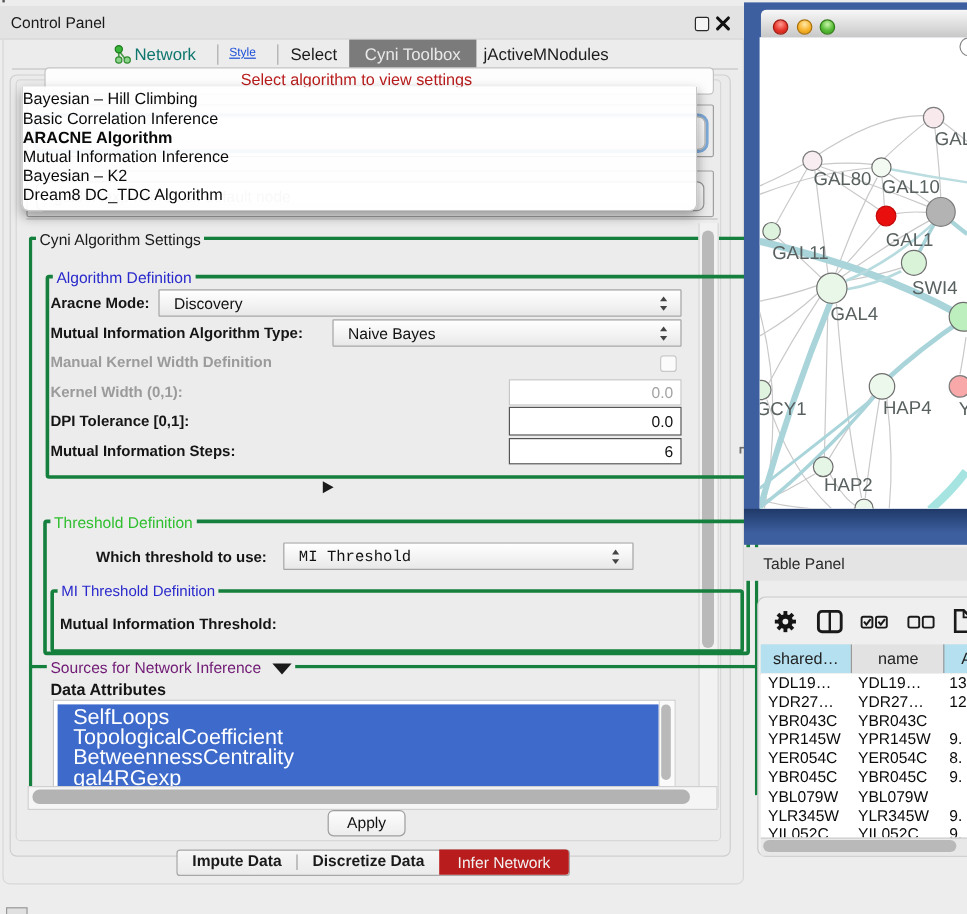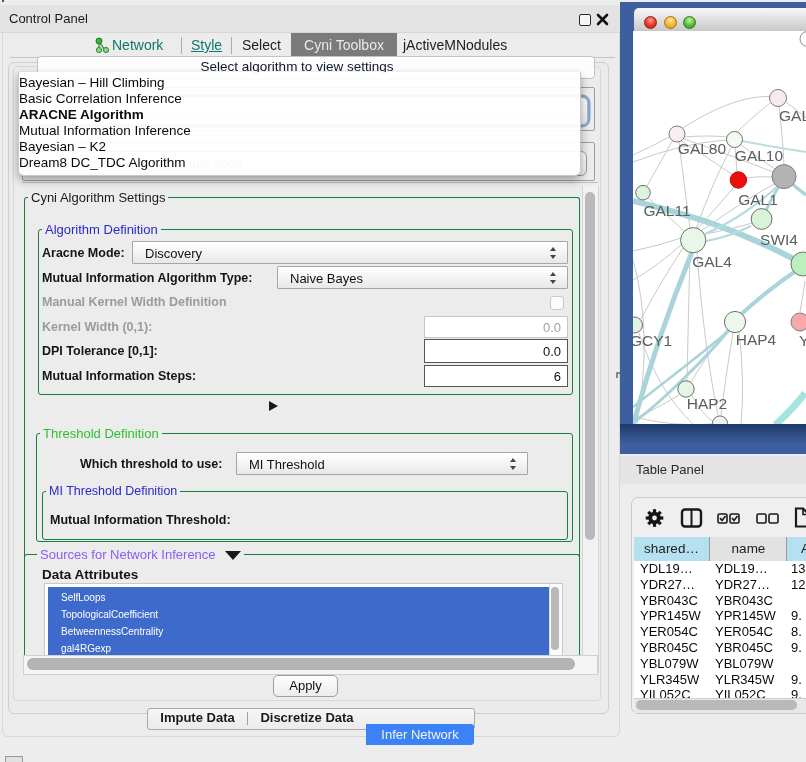--- a/index.html
+++ b/index.html
@@ -1,21 +1,21 @@
 <!DOCTYPE html>
 <html><head>
 <meta charset="utf-8">
 <style>
 html,body{margin:0;padding:0;}
 #root{position:relative;width:806px;height:762px;background:#ededed;overflow:hidden;
   font-family:"Liberation Sans",sans-serif;-webkit-font-smoothing:antialiased;}
 .abs{position:absolute;}
 .b{font-weight:bold;}
 .lbl.gray{color:#9b9b9b;}
-.group{position:absolute;border:1px solid #15803d;border-radius:3px;}
+.group{position:absolute;border:3px solid #15803d;border-radius:3px;padding-left:48px;}
 .gtitle{position:absolute;top:-8px;left:3px;background:#ececec;padding:0 3px;font-size:13px;line-height:15px;white-space:nowrap;}
 .lbl{position:absolute;font-size:12.5px;font-weight:bold;color:#151515;white-space:nowrap;}
 .combo{position:absolute;border:1px solid #a6a6a6;border-radius:1px;
   background:linear-gradient(#ffffff,#f2f2f2 60%,#e8e8e8);font-size:13px;color:#111;}
 .combo .ct{position:absolute;left:12px;top:50%;transform:translateY(-50%);white-space:nowrap;}
 .spin{position:absolute;right:10px;top:50%;transform:translateY(-50%);width:7px;height:12px;}
 .spin:before{content:"";position:absolute;left:0;top:0;border-left:3.5px solid transparent;border-right:3.5px solid transparent;border-bottom:4.5px solid #444;}
 .spin:after{content:"";position:absolute;left:0;bottom:0;border-left:3.5px solid transparent;border-right:3.5px solid transparent;border-top:4.5px solid #444;}
 .field{position:absolute;background:#fff;font-size:13px;text-align:right;}
 .field span{position:absolute;right:6px;top:50%;transform:translateY(-50%);}
@@ -36,32 +36,32 @@
   <div class="abs" style="left:10px;top:57px;width:605px;height:1px;background:#c4c4c4;"></div>
   <svg class="abs" style="left:95px;top:37px;" width="15" height="17">
     <line x1="4" y1="5" x2="10" y2="13" stroke="#4a9a4a" stroke-width="1.4"></line>
     <line x1="4" y1="5" x2="4" y2="13" stroke="#4a9a4a" stroke-width="1.4"></line>
     <circle cx="4" cy="4" r="3" fill="#39b539" stroke="#1e7a1e" stroke-width="1"></circle>
     <circle cx="4" cy="13" r="2.6" fill="#89d489" stroke="#2e8a2e" stroke-width="1"></circle>
     <circle cx="11" cy="13" r="2.6" fill="#89d489" stroke="#2e8a2e" stroke-width="1"></circle>
   </svg>
   <div class="abs" style="left:112px;top:33px;height:24px;line-height:24px;font-size:14px;color:#0f766e;">Network</div>
   <div class="abs" style="left:181px;top:37px;width:1px;height:17px;background:#ababab;"></div>
-  <div class="abs" style="left:191px;top:33px;height:24px;line-height:24px;font-size:14px;color:#0f766e;text-decoration:underline;">Style</div>
+  <div class="abs" style="left:191px;top:33px;height:24px;line-height:24px;font-size:10px;color:#1d4ed8;text-decoration:underline;">Style</div>
   <div class="abs" style="left:231px;top:37px;width:1px;height:17px;background:#ababab;"></div>
   <div class="abs" style="left:242px;top:33px;height:24px;line-height:24px;font-size:14px;color:#1c1c1c;">Select</div>
   <div class="abs" style="left:291px;top:33px;width:106px;height:24px;background:#7b7b7b;"></div>
   <div class="abs" style="left:291px;top:33px;width:106px;height:24px;line-height:24px;font-size:14px;color:#e9e9e9;text-align:center;">Cyni Toolbox</div>
   <div class="abs" style="left:403px;top:33px;height:24px;line-height:24px;font-size:14px;color:#1c1c1c;">jActiveMNodules</div>
 
   <div class="abs" style="left:8px;top:62px;width:599px;height:650px;background:#ebebeb;border:1px solid #cfcfcf;border-radius:6px;"></div>
   <div class="abs" style="left:13px;top:66px;width:586px;height:633px;background:#ececec;border:1px solid #d8d8d8;border-radius:4px;"></div>
 
   <div class="abs" style="left:37px;top:56px;width:556px;height:21px;background:#fdfdfd;border:1px solid #c3c3c3;border-radius:4px;"></div>
-  <div class="abs" style="left:37px;top:56px;width:520px;height:22px;line-height:22px;text-align:center;font-size:13.5px;color:#0f172a;">Select algorithm to view settings</div>
+  <div class="abs" style="left:37px;top:56px;width:520px;height:22px;line-height:22px;text-align:center;font-size:13.5px;color:#b91c1c;">Select algorithm to view settings</div>
   <div class="abs" style="left:22px;top:87px;width:571px;height:42px;border:1px solid #9f9f9f;border-radius:2px;"></div>
   <div class="abs" style="left:30px;top:97px;width:556px;height:26px;border:1px solid #b5b5b5;border-radius:6px;background:linear-gradient(#fff,#eee);box-shadow:0 0 0 2.5px rgba(96,152,210,0.8);"></div>
   <div class="abs" style="left:22px;top:142px;width:571px;height:37px;border:1px solid #9f9f9f;border-radius:2px;"></div>
   <div class="abs" style="left:30px;top:151px;width:555px;height:23px;border:1px solid #999;border-radius:6px;background:linear-gradient(#fff,#eee);">
       <span style="position:absolute;left:14px;top:4px;font-size:13px;color:#9f9f9f;">gal80Rexp-filtered.sif default node</span>
     </div>
   <div class="abs" style="left:22px;top:182px;width:576px;height:1px;background:#c0c0c0;"></div>
 
   <div class="group" style="left:24px;top:197px;width:554px;height:461px;border-bottom:none;border-radius:3px 3px 0 0;">
     <span class="gtitle" style="color:#1a1a1a;">Cyni Algorithm Settings</span>
@@ -96,51 +96,51 @@
   <div class="lbl" style="left:42px;top:369px;">Mutual Information Steps:</div>
   <div class="field" style="left:424px;top:365px;width:142px;height:20px;border:1px solid #555;color:#111;">
       <span>6</span>
     </div>
   <div class="abs" style="left:269px;top:401px;width:0;height:0;border-top:5.5px solid transparent;border-bottom:5.5px solid transparent;border-left:9px solid #1a1a1a;"></div>
 
   <div class="group" style="left:36px;top:433px;width:535px;height:107px;">
     <span class="gtitle" style="color:#2fbf2f;">Threshold Definition</span>
   </div>
   <div class="lbl" style="left:80px;top:457px;">Which threshold to use:</div>
-  <div class="combo" style="left:236px;top:452px;width:290px;height:21px;">
+  <div class="combo" style="left:236px;top:452px;width:290px;height:21px;font-family:Liberation Mono, monospace;">
       <span class="ct">MI Threshold</span>
       <span class="spin"></span>
     </div>
   <div class="group" style="left:42px;top:491px;width:524px;height:47px;">
     <span class="gtitle" style="color:#2929cc;font-size:12.5px;">MI Threshold Definition</span>
   </div>
   <div class="lbl" style="left:50px;top:513px;">Mutual Information Threshold:</div>
 
   <div class="group" style="left:24px;top:554px;width:554px;height:106px;border-bottom:none;">
-    <span class="gtitle" style="color:#8b5cf6;left:12px;">Sources for Network Inference <span style="display:inline-block;width:0;height:0;border-left:8px solid transparent;border-right:8px solid transparent;border-top:9px solid #1a1a1a;vertical-align:-1px;margin-left:6px;"></span></span>
+    <span class="gtitle" style="color:#701a75;left:12px;">Sources for Network Inference <span style="display:inline-block;width:0;height:0;border-left:8px solid transparent;border-right:8px solid transparent;border-top:9px solid #1a1a1a;vertical-align:-1px;margin-left:6px;"></span></span>
   </div>
   <div class="lbl" style="left:30px;top:567px;font-size:13.5px;padding-left:12px;">Data Attributes</div>
   <div class="abs" style="left:44px;top:583px;width:517px;height:73px;background:#fff;border:1px solid #c8c8c8;"></div>
   <div class="abs" style="left:48px;top:587px;width:501px;height:68px;background:#3e6bcb;"></div>
-  <div class="abs" style="left:61px;top:589px;font-size:10px;color:#fff;line-height:17px;">SelfLoops<br>TopologicalCoefficient<br>BetweennessCentrality<br>gal4RGexp</div>
+  <div class="abs" style="left:61px;top:589px;font-size:18px;color:#fff;line-height:17px;">SelfLoops<br>TopologicalCoefficient<br>BetweennessCentrality<br>gal4RGexp</div>
   <div class="abs" style="left:549px;top:584px;width:12px;height:71px;background:#fafafa;border-left:1px solid #ddd;"></div>
   <div class="abs" style="left:551px;top:587px;width:8px;height:63px;background:#b9b9b9;border-radius:4px;"></div>
 
   <div class="abs" style="left:23px;top:655px;width:573px;height:18px;background:#f5f5f5;border:1px solid #d0d0d0;"></div>
   <div class="abs" style="left:27px;top:658px;width:548px;height:12px;background:#b3b3b3;border-radius:6px;"></div>
 
   <div class="abs" style="left:18px;top:72px;width:561px;height:103px;background:rgba(255,255,255,0.93);border:1px solid #c8c8c8;border-top:none;border-radius:0 0 6px 6px;box-shadow:0 4px 10px rgba(0,0,0,0.35);"></div>
   <div class="abs" style="left:19px;top:75px;font-size:13.5px;color:#0a0a0a;line-height:16px;white-space:nowrap;">Bayesian – Hill Climbing<br>Basic Correlation Inference<br><span class="b">ARACNE Algorithm</span><br>Mutual Information Inference<br>Bayesian – K2<br>Dream8 DC_TDC Algorithm</div>
 
   <div class="abs" style="left:273px;top:675px;width:63px;height:20px;background:linear-gradient(#fdfdfd,#ededed);border:1px solid #9e9e9e;border-radius:5px;text-align:center;line-height:20px;font-size:13px;color:#111;">Apply</div>
   <div class="abs" style="left:147px;top:708px;width:326px;height:20px;background:linear-gradient(#f6f6f6,#ebebeb);border:1px solid #a8a8a8;border-radius:3px;"></div>
   <div class="abs" style="left:148px;top:708px;width:99px;height:20px;line-height:20px;text-align:center;font-size:13px;font-weight:bold;color:#1a1a1a;">Impute Data</div>
   <div class="abs" style="left:247px;top:712px;width:1px;height:13px;background:#a0a0a0;"></div>
   <div class="abs" style="left:248px;top:708px;width:118px;height:20px;line-height:20px;text-align:center;font-size:13px;font-weight:bold;color:#1a1a1a;">Discretize Data</div>
-  <div class="abs" style="left:366px;top:708px;width:108px;height:21px;background:#3b82f6;border-radius:0 3px 3px 0;line-height:21px;text-align:center;font-size:13px;color:#f2f2f2;margin-top:16px;">Infer Network</div>
+  <div class="abs" style="left:366px;top:708px;width:108px;height:21px;background:#b91c1c;border-radius:0 3px 3px 0;line-height:21px;text-align:center;font-size:13px;color:#f2f2f2;">Infer Network</div>
   <div class="abs" style="left:5px;top:756px;width:16px;height:10px;background:#e0e0e0;border:1px solid #999;"></div>
 
   <svg class="abs" style="left:616px;top:372px;" width="7" height="7">
       <path d="M1,6 L1,1 L6,1" fill="none" stroke="#6e6e6e" stroke-width="1.6"></path>
     </svg>
 
   <div class="abs" style="left:620px;top:2px;width:186px;height:452px;background:#3d5f9f;"></div>
   <div class="abs" style="left:620px;top:424px;width:186px;height:20px;background:linear-gradient(#1f3968,#3d5f9f);"></div>
   <div class="abs" style="left:634px;top:8px;width:172px;height:23px;background:linear-gradient(#f8f8f8,#c8c8c8);border-bottom:1px solid #8e8e8e;border-radius:5px 0 0 0;"></div>
   <div class="abs" style="left:643.5px;top:15.5px;width:11px;height:11px;border-radius:50%;background:radial-gradient(circle at 50% 30%,#ff9990,#e6352a 55%,#c21f14);border:0.5px solid #9d1a10;"></div>

